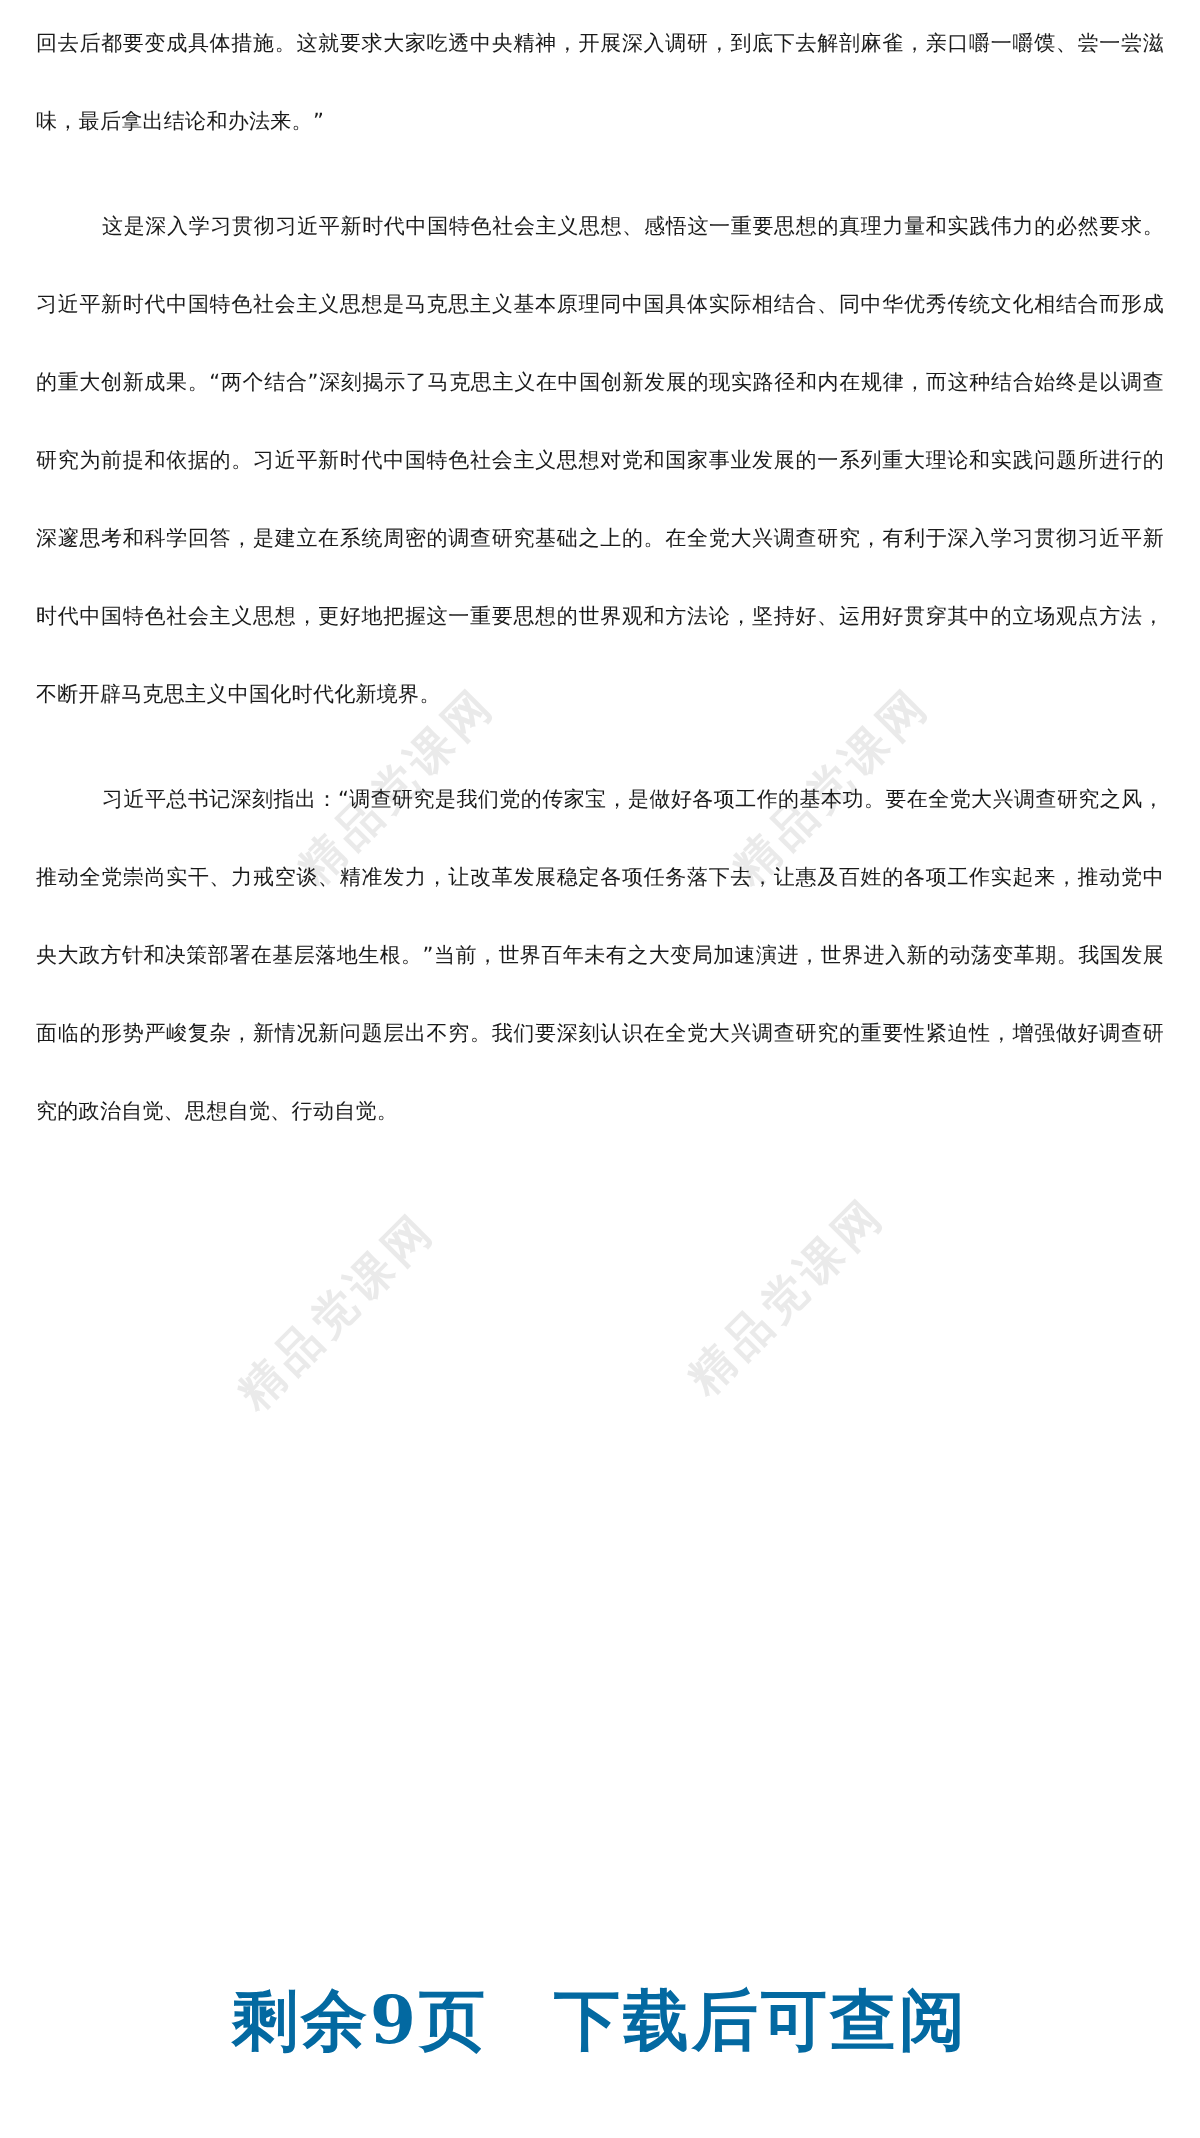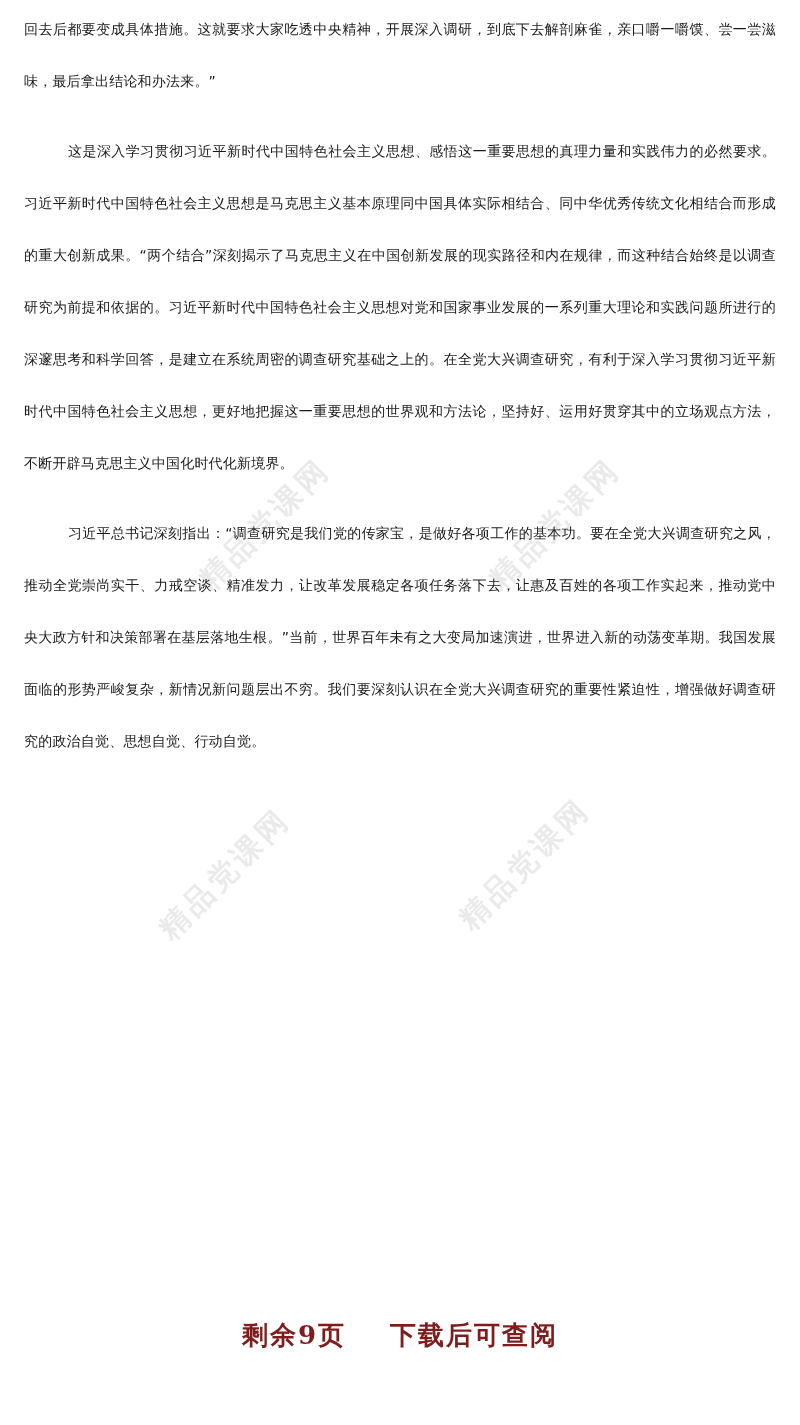--- a/index.html
+++ b/index.html
@@ -17,21 +17,21 @@
   .para.indent { text-indent: 44px; }
   .para.first { margin-top: 3px; }
   .watermark {
     position: absolute; color: rgba(180,180,180,0.28);
     font-size: 30px; font-weight: bold; letter-spacing: 4px;
     transform: rotate(-45deg); transform-origin: left top; white-space: nowrap;
     pointer-events: none;
   }
   .footer-banner {
     position: absolute; left: 0; top: 1318px; width: 800px; text-align: center;
-    font-size: 26px; font-weight: bold; color: #7f1d1d; letter-spacing: 2px;
+    font-size: 44px; font-weight: bold; color: #0369a1; letter-spacing: 2px;
     font-family: "DejaVu Serif", "Liberation Serif", serif;
   }
   .footer-banner .gap { display: inline-block; width: 44px; }
 </style>
 </head>
 <body>
 
 <div class="page">
 
   <div class="watermark" style="left:190px; top:570px;">精品党课网</div>

